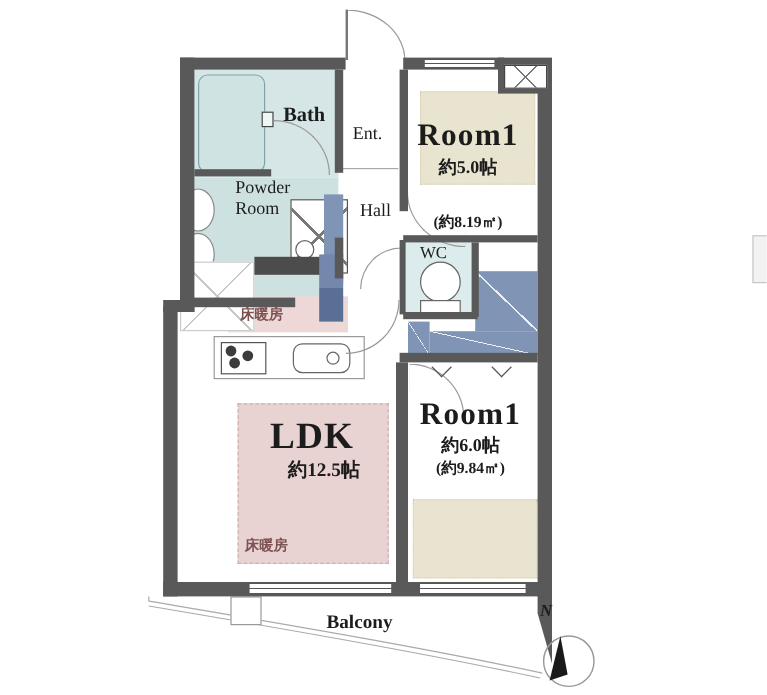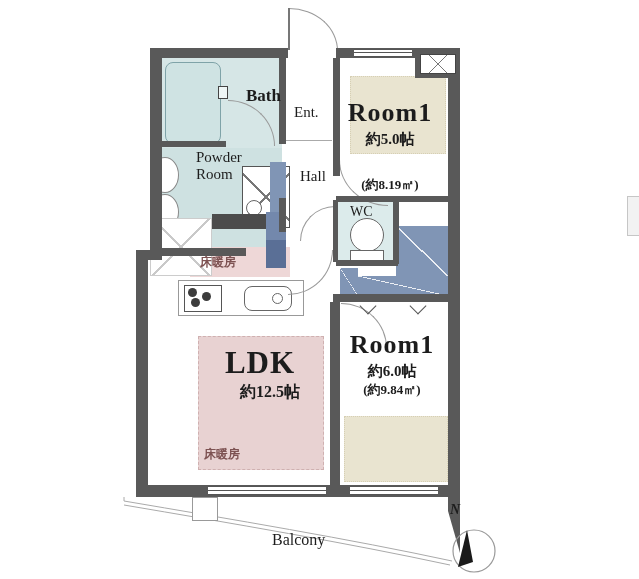--- a/index.html
+++ b/index.html
@@ -104,21 +104,21 @@
   <div class="wall" style="left:333px;top:200px;width:5px;height:62px;"></div>
   <div class="wall" style="left:393px;top:202px;width:6px;height:62px;"></div>
   <div class="wall" style="left:336px;top:260px;width:62px;height:6px;"></div>
   <div class="wall" style="left:333px;top:294px;width:115px;height:8px;"></div>
   <div class="wall" style="left:330px;top:302px;width:10px;height:183px;"></div>
 
   <div class="window-top" style="left:354px;top:49px;width:58px;height:8px;"></div>
   <div class="window" style="left:208px;top:486px;width:118px;height:9px;"></div>
   <div class="window" style="left:350px;top:486px;width:88px;height:9px;"></div>
 
-  <div class="txt" style="left:218px;top:86px;font-size:17px;font-weight:bold;display:flex;align-items:flex-start;gap:18px;">
+  <div class="txt" style="left:218px;top:86px;font-size:17px;font-weight:bold;display:flex;align-items:flex-end;gap:8px;">
     <span style="display:inline-block;width:8px;height:11px;border:1px solid #444;background:#eef6f6;"></span>
     <span>Bath</span>
   </div>
   <div class="txt" style="left:196px;top:149px;font-size:15px;line-height:1.15;">
     <div>Powder</div>
     <div>Room</div>
   </div>
   <div class="txt" style="left:294px;top:76px;font-size:15px;margin-top:28px;">Ent.</div>
   <div class="txt" style="left:300px;top:168px;font-size:15px;">Hall</div>
   <div class="txt" style="left:350px;top:204px;font-size:14px;font-weight:normal;">WC</div>
@@ -136,21 +136,21 @@
     <div style="font-size:16px;font-weight:bold;margin-top:1px;margin-left:20px;">約12.5帖</div>
   </div>
   <div class="txt jp-small" style="left:204px;top:446px;">床暖房</div>
 
   <div class="txt center" style="left:336px;top:330px;width:112px;">
     <div class="room-title" style="font-size:26px;">Room1</div>
     <div style="font-size:15px;font-weight:bold;margin-top:2px;">約6.0帖</div>
     <div style="font-size:13px;font-weight:bold;">(約9.84㎡)</div>
   </div>
 
-  <div class="txt" style="left:272px;top:531px;font-size:16px;font-weight:normal;">Balcony</div>
+  <div class="txt" style="left:272px;top:510px;font-size:16px;font-weight:bold;">Balcony</div>
 
   <div class="abs" style="left:192px;top:497px;width:24px;height:22px;border:1px solid #999;background:#fff;z-index:2;"></div>
 
   <svg class="abs" style="left:0;top:485px;z-index:1;" width="639" height="94" viewBox="0 0 639 94">
     <path d="M124,16 C230,34 350,54 452,76" fill="none" stroke="#aaa" stroke-width="1"></path>
     <path d="M124,20 C230,38 348,58 450,80" fill="none" stroke="#aaa" stroke-width="1"></path>
     <path d="M124,16 L124,12" fill="none" stroke="#aaa" stroke-width="1"></path>
     <polygon points="448,10 460,10 460,68 448,26" fill="#595959"></polygon>
     <circle cx="474" cy="66" r="21" fill="none" stroke="#999" stroke-width="1.2"></circle>
     <polygon points="467,45 458,82 473,77" fill="#1a1a1a"></polygon>

